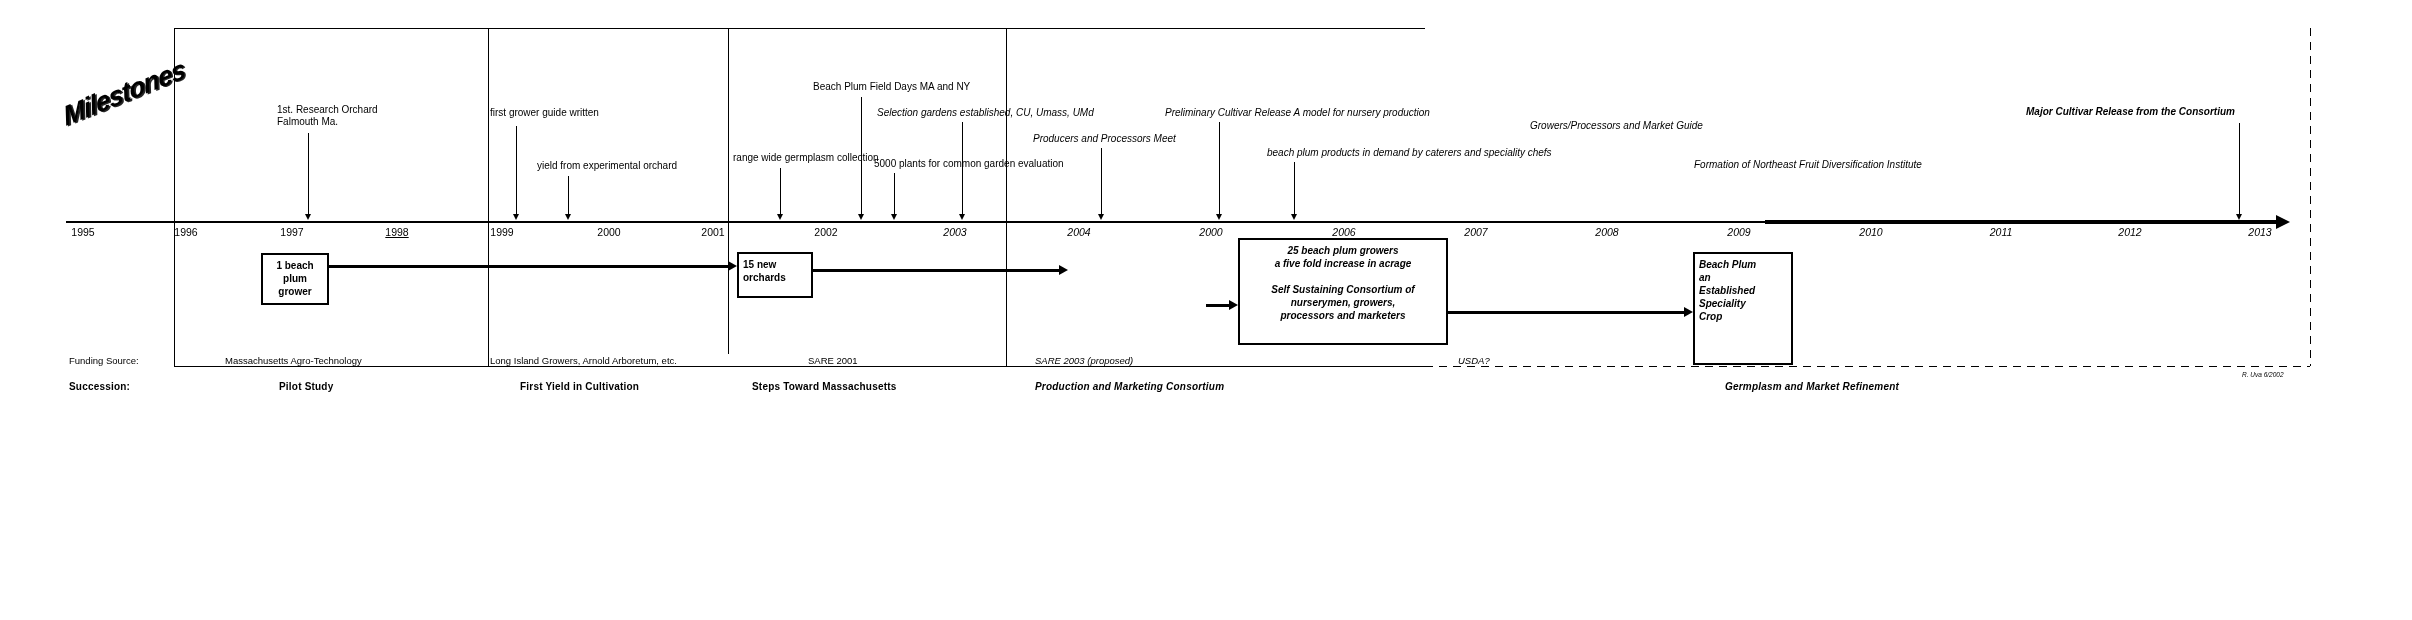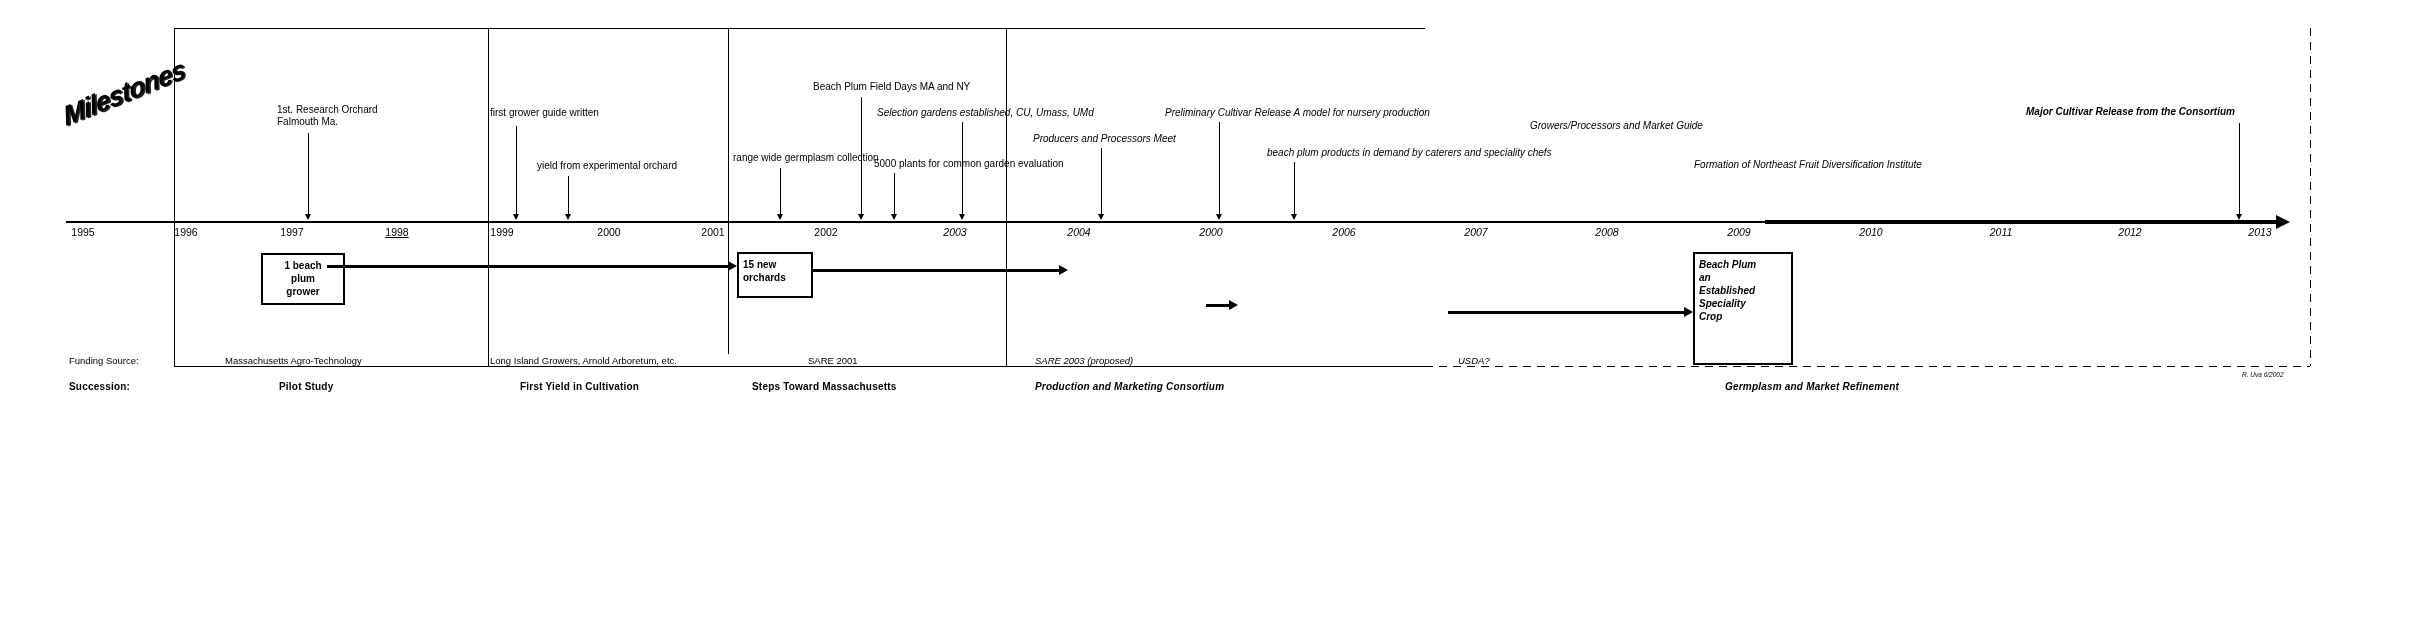--- a/index.html
+++ b/index.html
@@ -108,25 +108,31 @@
   <div class="ann i" style="left:1267px;top:147px;">beach plum products in demand by caterers and speciality chefs</div>
   <div class="va" style="left:1294px;top:162px;height:56px;"></div>
 
   <div class="ann i" style="left:1530px;top:120px;">Growers/Processors and Market Guide</div>
 
   <div class="ann i" style="left:1662px;top:159px;margin-left:32px;">Formation of Northeast Fruit Diversification Institute</div>
 
   <div class="ann bi" style="left:2026px;top:106px;">Major Cultivar Release from the Consortium</div>
   <div class="va" style="left:2239px;top:123px;height:95px;"></div>
 
-  <div class="box c" style="left:261px;top:253px;width:84px;height:52px;">1 beach
+  <div class="box c" style="left:261px;top:253px;width:68px;height:52px;">1 beach
 plum
 grower</div>
   <div class="box" style="left:737px;top:252px;width:76px;height:46px;">15 new
 orchards</div>
+  <div class="box bi c" style="left:1238px;top:238px;width:210px;height:107px;">25 beach plum growers
+a five fold increase in acrage
+
+Self Sustaining Consortium of
+nurserymen, growers,
+processors and marketers</div>
   <div class="box bi" style="left:1693px;top:252px;width:100px;height:113px;">Beach Plum
 an
 Established
 Speciality
 Crop</div>
 
   <div class="ha" style="left:327px;top:265px;width:402px;"></div>
   <div class="ha" style="left:813px;top:269px;width:247px;"></div>
   <div class="ha" style="left:1206px;top:304px;width:24px;"></div>
   <div class="ha" style="left:1448px;top:311px;width:237px;"></div>

